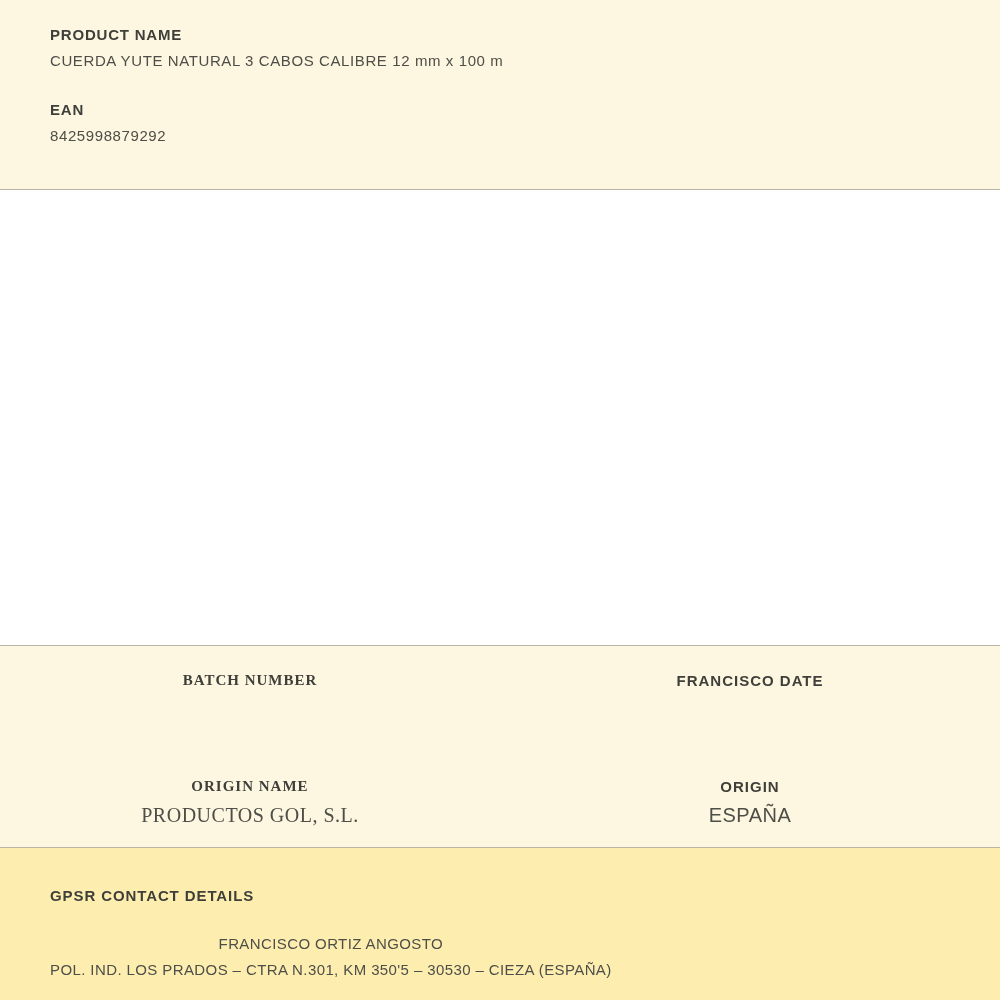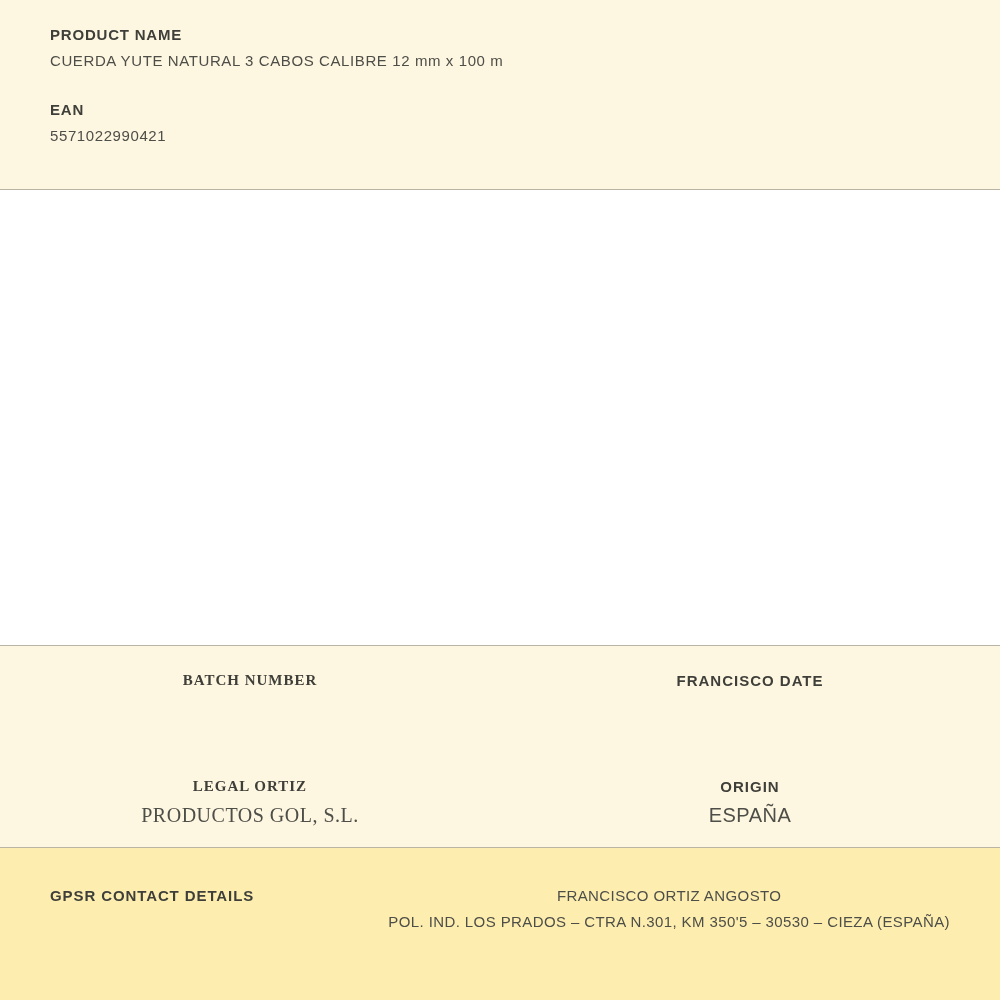--- a/index.html
+++ b/index.html
@@ -92,20 +92,21 @@
 
   
   .footer {
     background: #fdeeb0;
     box-sizing: border-box;
     padding: 22px 50px 22px 50px;
     height: 152px;
     display: flex;
     justify-content: space-between;
     align-items: flex-start;
+    flex-direction: column;
   }
   .footer-title {
     font-size: 15px;
     font-weight: bold;
     letter-spacing: 0.9px;
     color: #3f3f3a;
     margin: 17px 0 0 0;
     white-space: nowrap;
   }
   .footer-lines {
@@ -126,40 +127,40 @@
 
 <div class="page">
 
   <div class="top-block">
     <div class="field-group">
       <p class="field-label">PRODUCT NAME</p>
       <p class="field-value">CUERDA YUTE NATURAL 3 CABOS CALIBRE 12 mm x 100 m</p>
     </div>
     <div class="field-group">
       <p class="field-label">EAN</p>
-      <p class="field-value">5571022990421</p>
+      <p class="field-value">8425998879292</p>
     </div>
   </div>
 
   <div class="mid-blank"></div>
 
   <div class="info-block">
     <div class="info-row">
       <div class="info-col left">
         <p class="info-head">BATCH NUMBER</p>
         <p class="info-val"></p>
       </div>
       <div class="info-col right">
         <p class="info-head">FRANCISCO DATE</p>
         <p class="info-val"></p>
       </div>
     </div>
     <div class="info-row second">
       <div class="info-col left">
-        <p class="info-head">LEGAL ORTIZ</p>
+        <p class="info-head">ORIGIN NAME</p>
         <p class="info-val">PRODUCTOS GOL, S.L.</p>
       </div>
       <div class="info-col right">
         <p class="info-head">ORIGIN</p>
         <p class="info-val">ESPAÑA</p>
       </div>
     </div>
   </div>
 
   <div class="footer">

